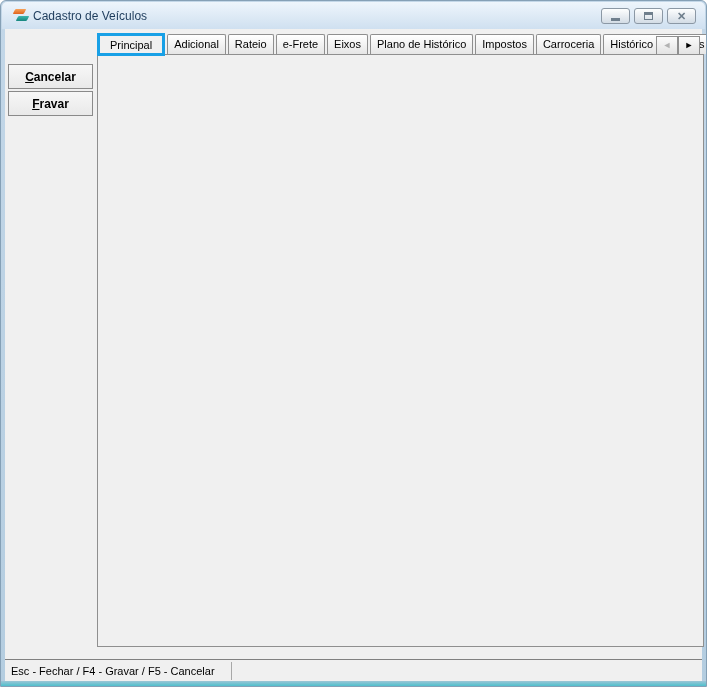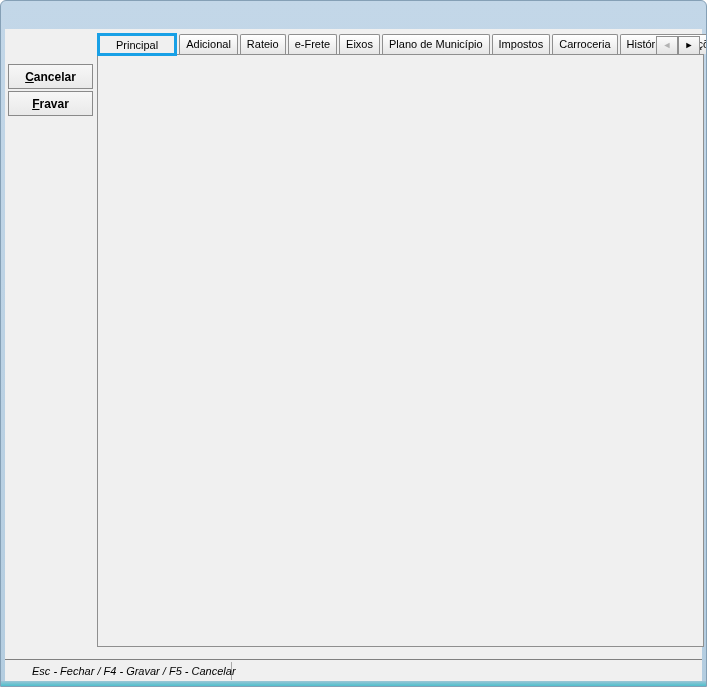--- a/index.html
+++ b/index.html
@@ -32,21 +32,21 @@
   .sbtn{position:absolute;left:7px;width:85px;height:25px;box-sizing:border-box;
     border:1px solid #8a8a8a;background:linear-gradient(#f7f7f7,#e9e9e9);
     font-weight:bold;font-size:12px;text-align:center;line-height:23px;cursor:default;}
   .u{text-decoration:underline;}
   
   .tabbar{position:absolute;left:96px;top:32px;height:22px;white-space:nowrap;}
   .tab{display:inline-block;vertical-align:bottom;height:20px;line-height:19px;box-sizing:border-box;
     padding:0 6px;margin-right:2px;background:linear-gradient(#ffffff,#e6e6e6);
     border:1px solid #8f8f8f;border-bottom:none;border-radius:2px 2px 0 0;cursor:default;}
   .tab.sel{border:3px solid #18a0e6;border-radius:0;background:#f0f0f0;height:23px;line-height:18px;
-    position:relative;z-index:3;margin-bottom:-2px;padding:0 16px;}
+    position:relative;z-index:3;margin-bottom:-2px;padding:0 10px;}
   .tabscroll{position:absolute;right:6px;top:35px;height:19px;display:flex;z-index:2;}
   .tsbtn{width:22px;height:19px;box-sizing:border-box;border:1px solid #8f8f8f;
     background:linear-gradient(#fbfbfb,#e3e3e3);text-align:center;line-height:17px;font-size:9px;cursor:default;}
   .tsbtn.dis{color:#b2b2b2;}
   
   .panel{position:absolute;left:96px;top:53px;width:607px;height:593px;box-sizing:border-box;
     border:1px solid #8f8f8f;background:#f0f0f0;z-index:1;}
   
   .lbl{position:absolute;width:152px;text-align:right;line-height:19px;}
   .hint{position:absolute;line-height:19px;}
@@ -67,30 +67,48 @@
   .statusbar{position:absolute;left:4px;right:4px;top:658px;height:24px;box-sizing:border-box;
     border-top:1px solid #808080;background:#f0f0f0;}
   .sb-div{position:absolute;left:230px;top:661px;width:1px;height:18px;background:#a8a8a8;}
   .sb-text{position:absolute;top:663px;line-height:14px;}
 </style>
 </head>
 <body>
 
 <div class="win">
 
+  <div class="titlebar">
+    <span class="app-icon">
+        <span class="b1"></span>
+        <span class="b2"></span>
+      </span>
+    <span class="title-text">Cadastro de Veículos</span>
+    <span class="winbtns">
+      <span class="winbtn">
+          <span class="g-min"></span>
+        </span>
+      <span class="winbtn">
+          <span class="g-max"></span>
+        </span>
+      <span class="winbtn">
+          <span class="g-close">✕</span>
+        </span>
+    </span>
+  </div>
 
   <div class="client"></div>
 
   <button class="sbtn" style="top:63px;"><span class="u">C</span><span>ancelar</span></button>
   <button class="sbtn" style="top:90px;"><span class="u">F</span><span>ravar</span></button>
 
   <div class="panel"></div>
 
   <div class="tabbar">
-    <span class="tab sel">Principal</span><span class="tab">Adicional</span><span class="tab">Rateio</span><span class="tab">e-Frete</span><span class="tab">Eixos</span><span class="tab">Plano de Município</span><span class="tab">Impostos</span><span class="tab">Carroceria</span><span class="tab">Histórico Situações</span>
+    <span class="tab sel">Principal</span><span class="tab">Adicional</span><span class="tab">Rateio</span><span class="tab">e-Frete</span><span class="tab">Eixos</span><span class="tab">Plano de Histórico</span><span class="tab">Impostos</span><span class="tab">Carroceria</span><span class="tab">Histórico Situações</span>
   </div>
   <div class="tabscroll">
     <span class="tsbtn dis">◄</span>
     <span class="tsbtn">►</span>
   </div>
 
   <span class="lbl" style="left:48px;top:59px;">Placa</span>
   <input class="fld cyan" style="left: 204px; top: 59px; width: 68px;">
 
   <span class="lbl" style="left:48px;top:82px;">Nome</span>
@@ -206,16 +224,16 @@
 
   <span class="lbl" style="left:48px;top:561px;">Situação</span>
   <span class="combo" style="left:204px;top:561px;width:64px;">
     <input style="">
       <span class="lkbtn"></span>
   </span>
   <input class="fld ro" style="left: 272px; top: 561px; width: 343px;" readonly="">
 
   <div class="statusbar"></div>
   <div class="sb-div"></div>
-  <span class="sb-text" style="left:31px;font-style:italic;">Esc - Fechar / F4 - Gravar / F5 - Cancelar</span>
+  <span class="sb-text" style="left:10px;">Esc - Fechar / F4 - Gravar / F5 - Cancelar</span>
 
   <div class="frame-bottom"></div>
 </div>
 
 </body></html>

